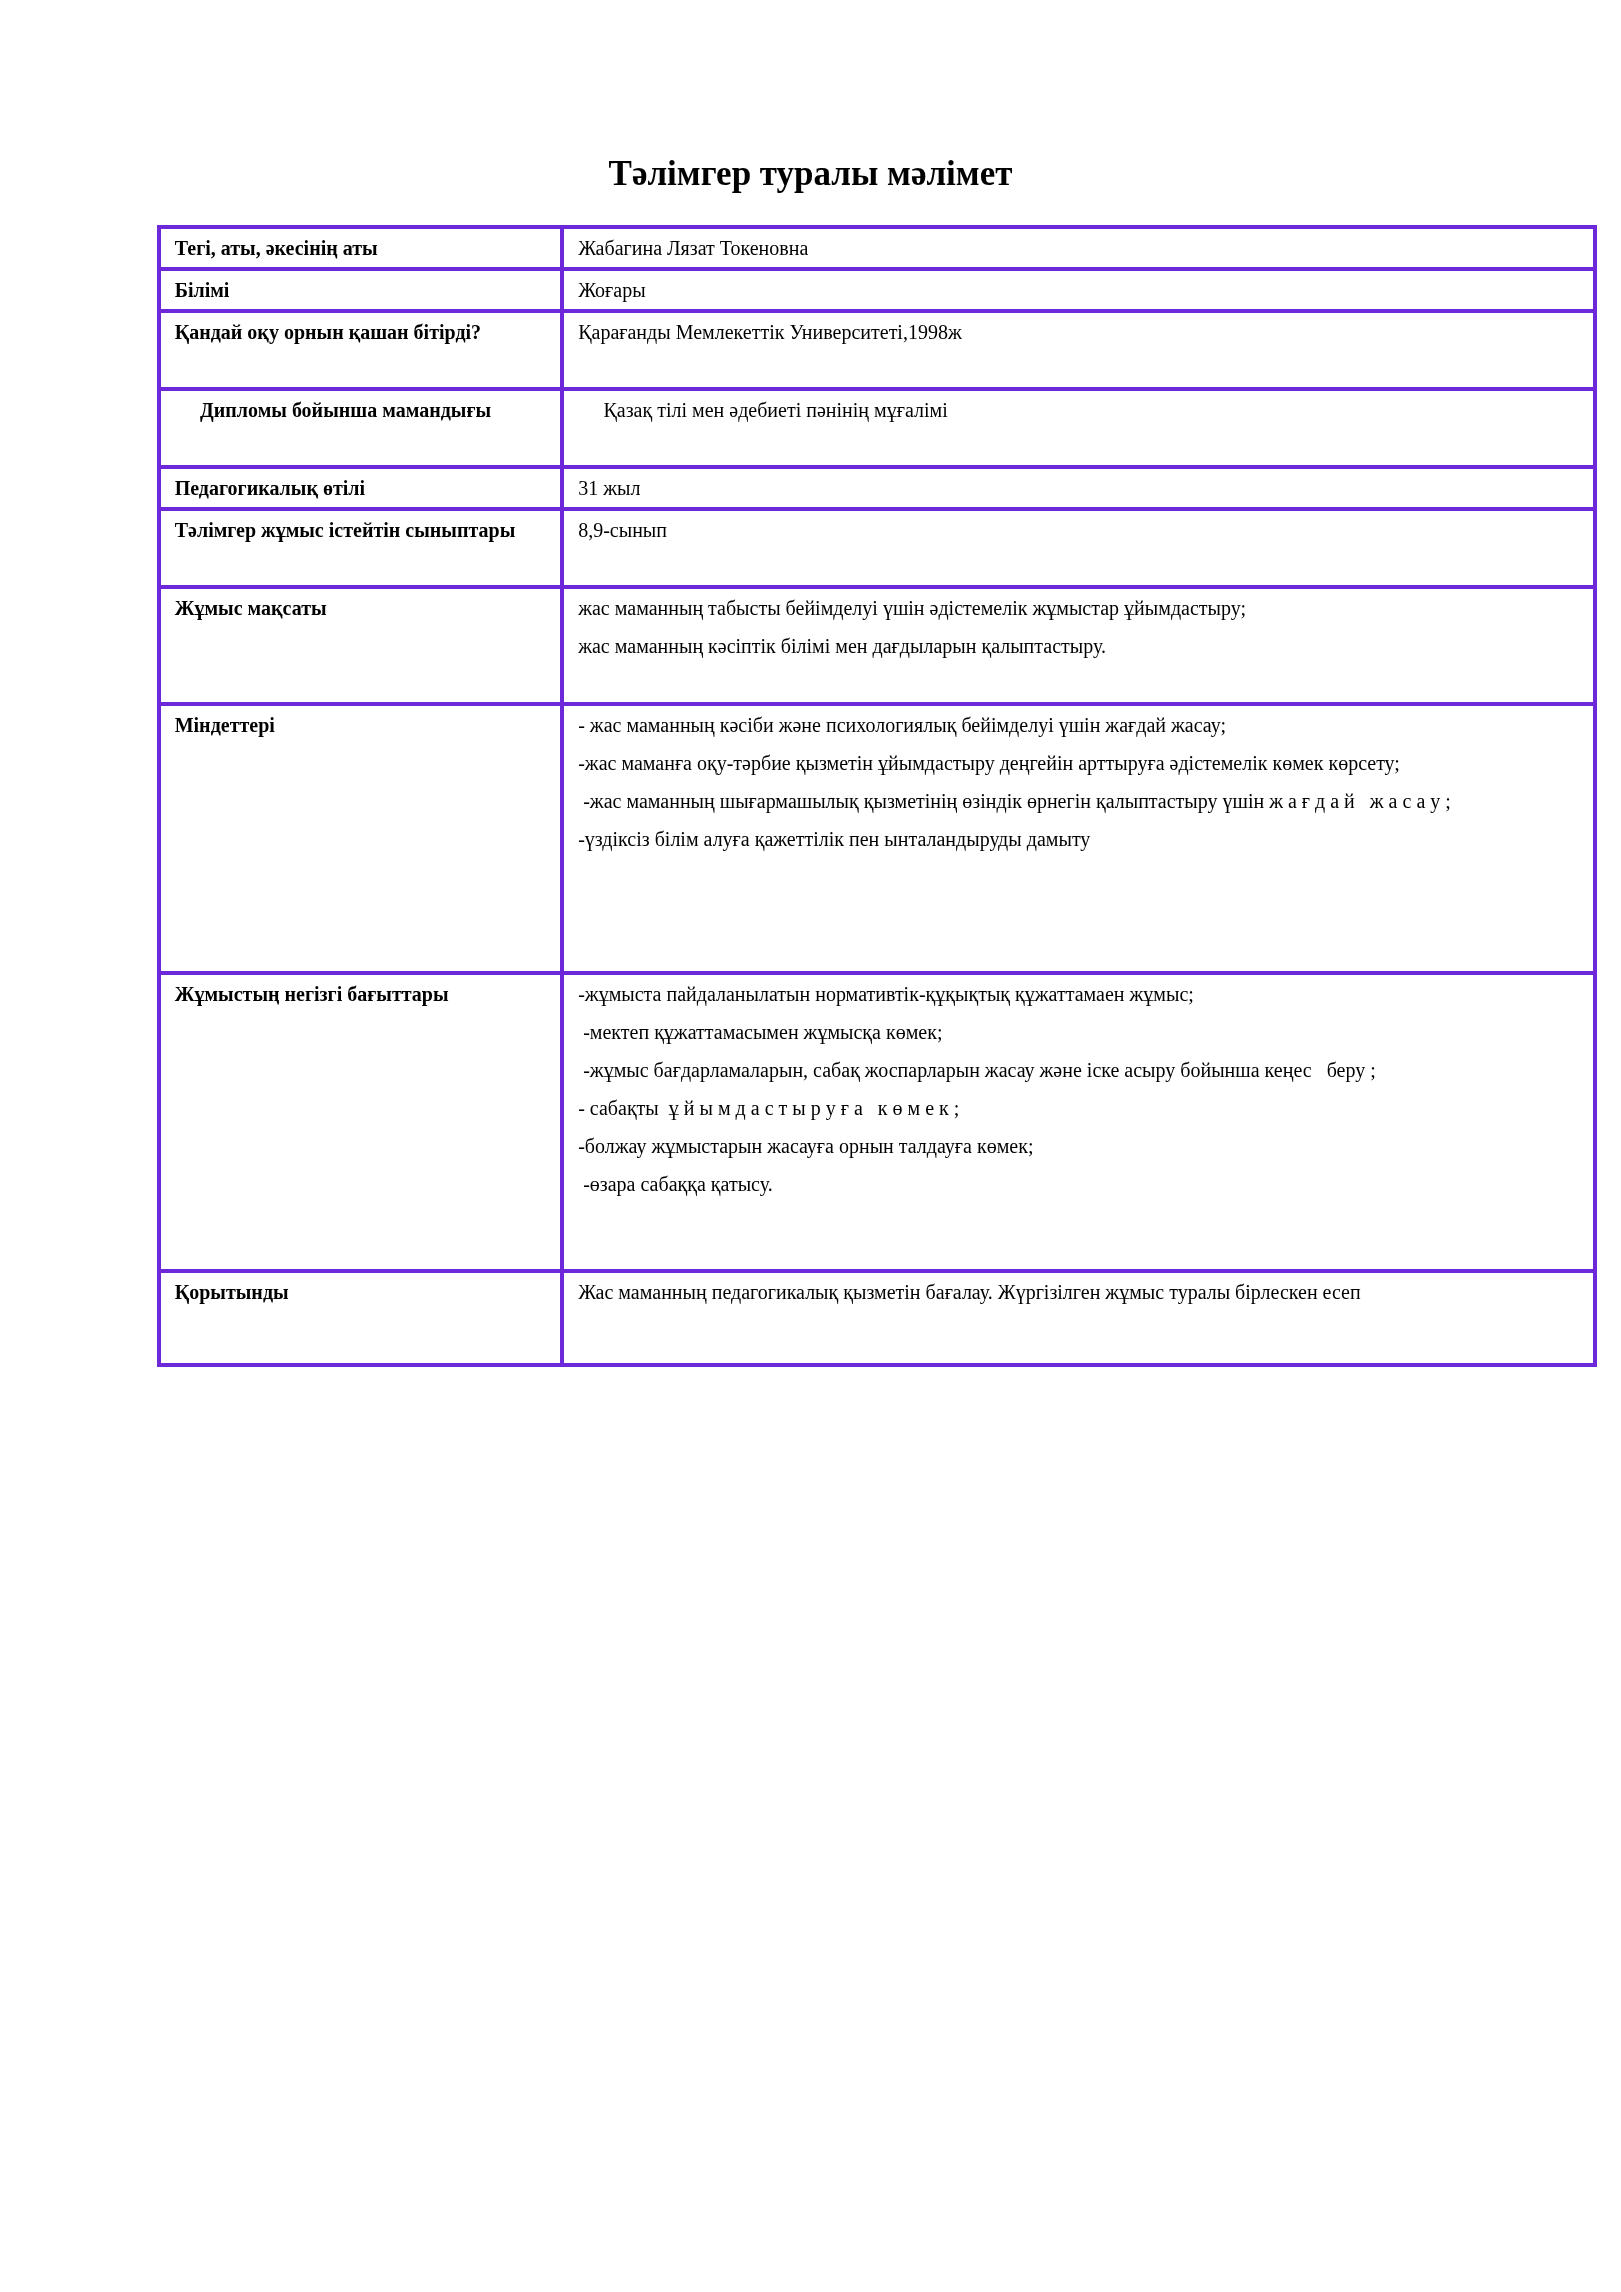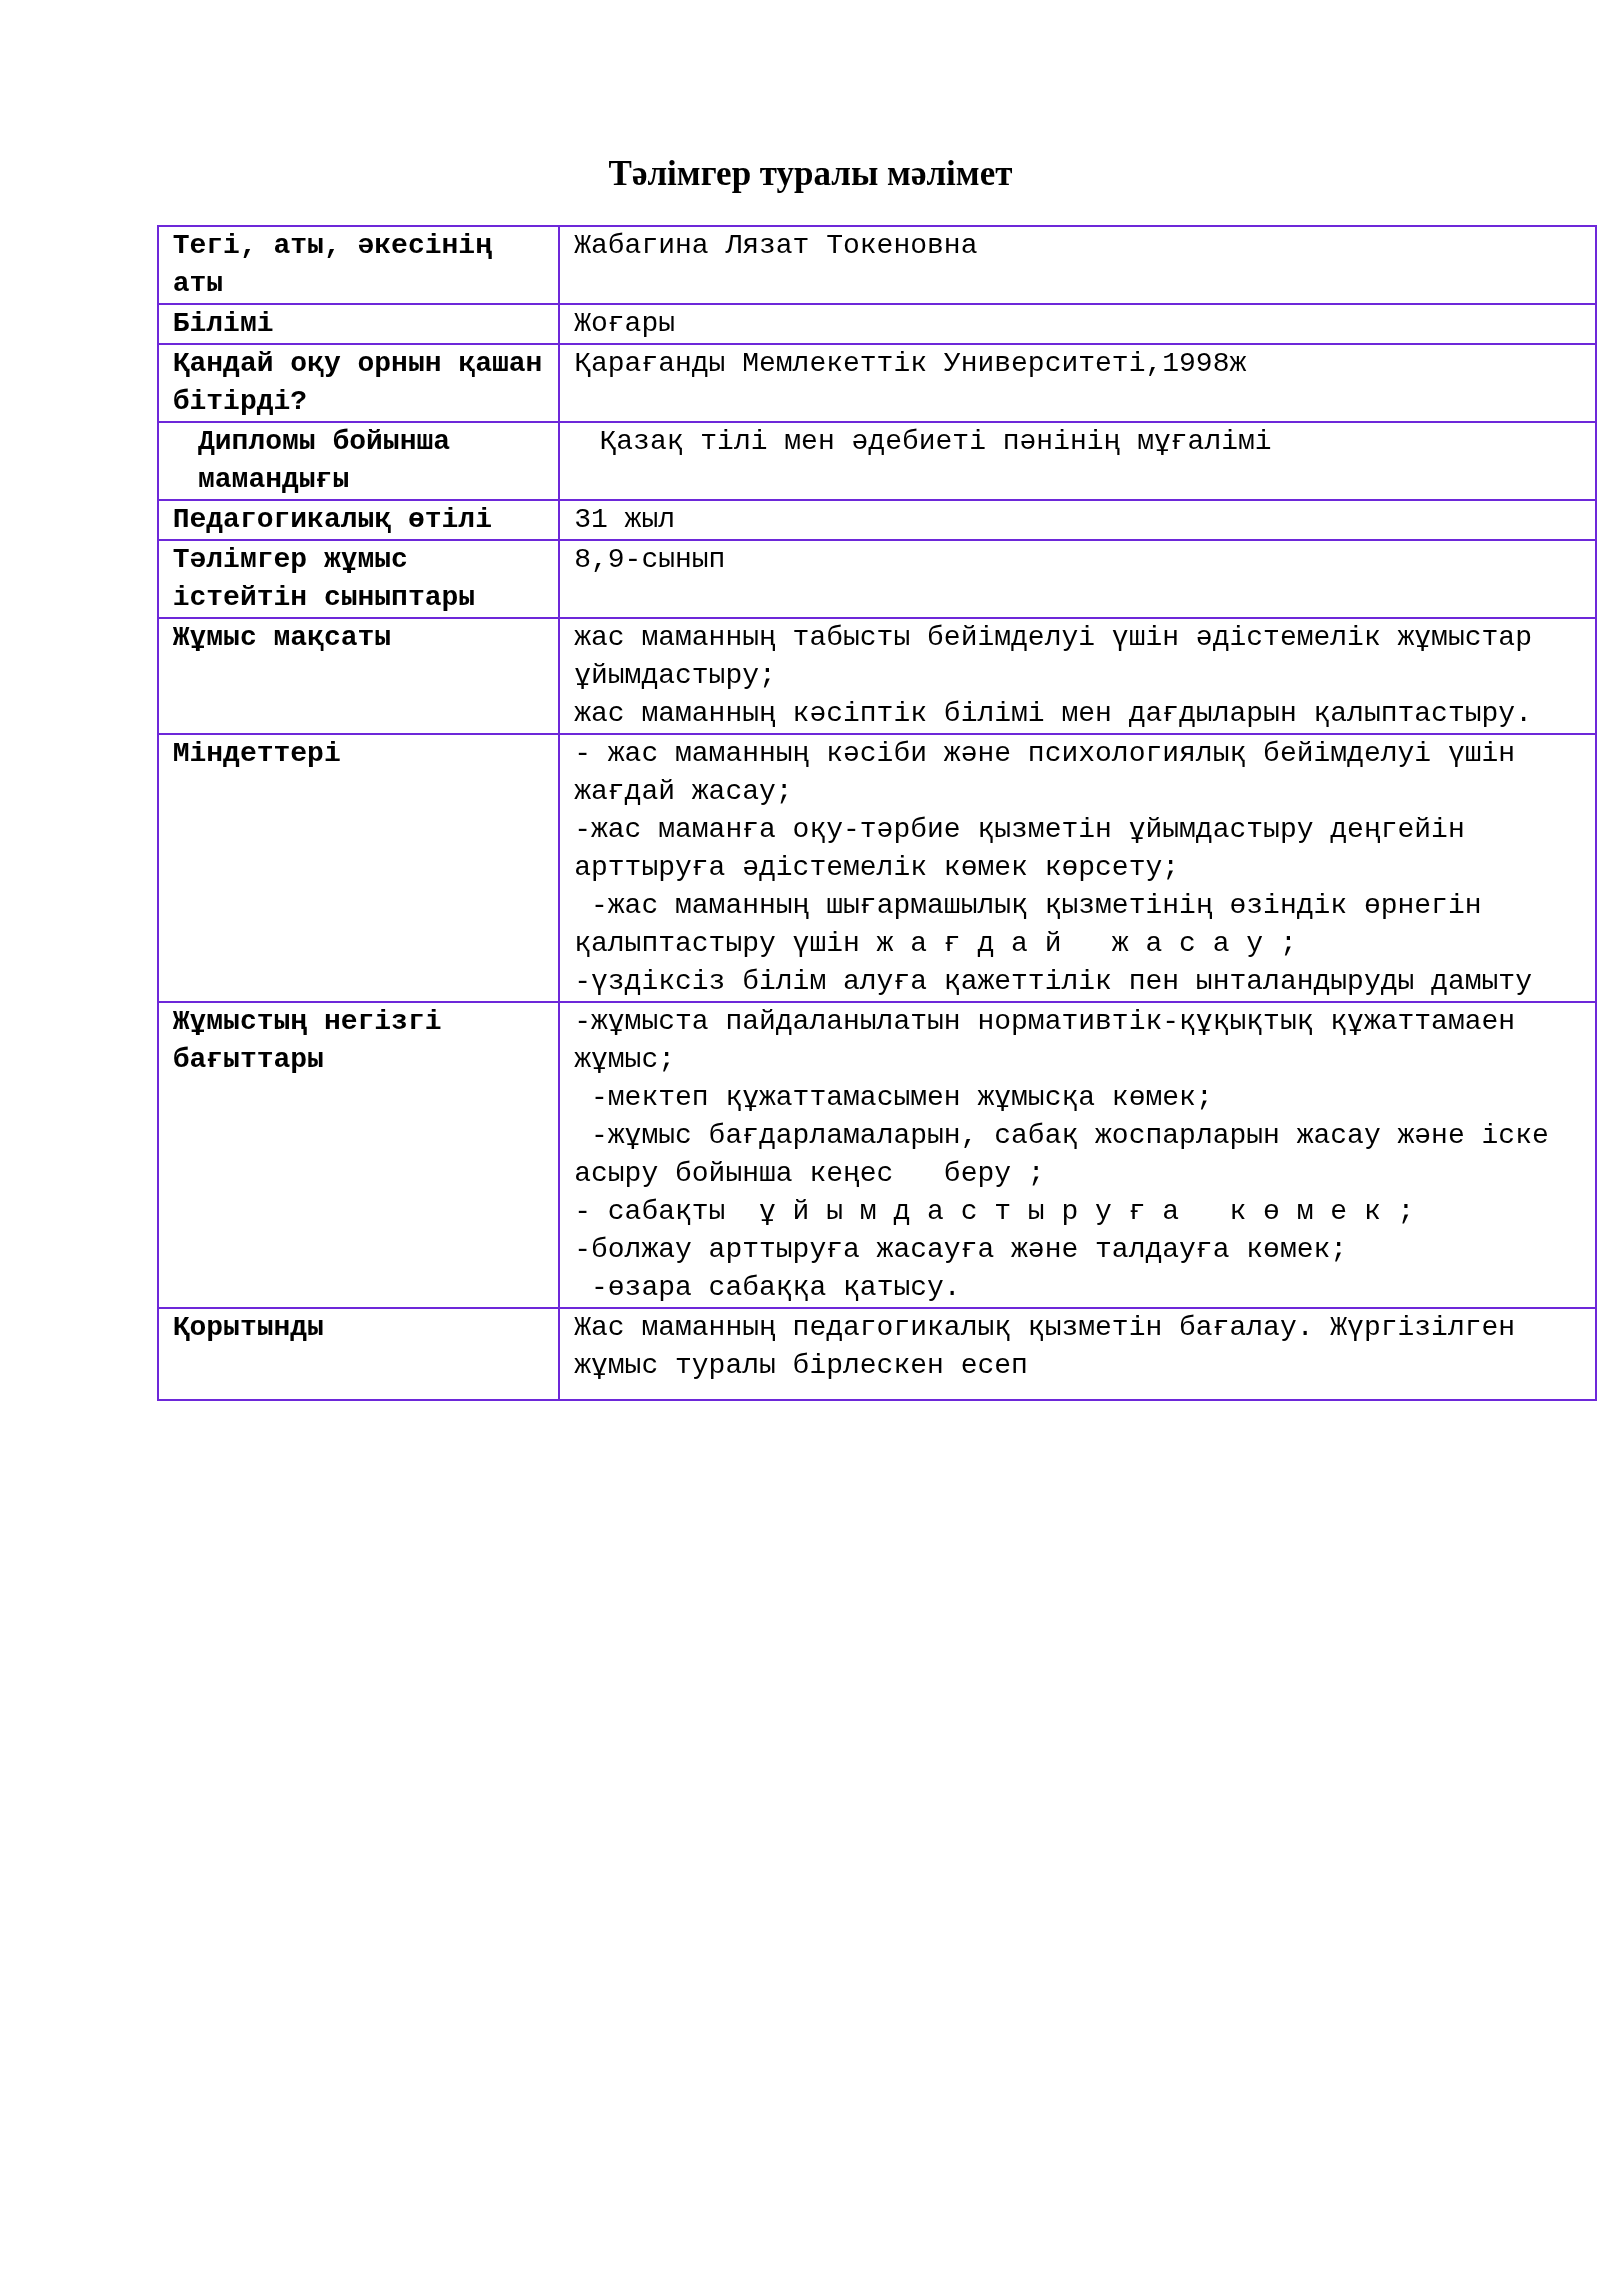--- a/index.html
+++ b/index.html
@@ -26,26 +26,25 @@
   }
   table.info-table {
     position: absolute;
     top: 225px;
     left: 157px;
     width: 1440px;
     border-collapse: collapse;
     table-layout: fixed;
   }
   table.info-table td {
-    border: 2px solid #6d28d9;
+    border: 4px solid #6d28d9;
     vertical-align: top;
     padding: 0 9.8px 0 13.7px;
-    font-size: 28px;
+    font-size: 20px;
     line-height: 38px;
-    font-family: Liberation Mono, monospace;
   }
   td.label-cell {
     width: 376px;
     font-weight: bold;
   }
   td.value-cell {
     font-weight: normal;
     padding-left: 13.7px;
   }
   .line {
@@ -124,21 +123,21 @@
         <span class="line">-үздіксіз білім алуға қажеттілік пен ынталандыруды дамыту</span>
       </td>
     </tr>
     <tr class="r-dirs">
       <td class="label-cell">Жұмыстың негізгі бағыттары</td>
       <td class="value-cell">
         <span class="line">-жұмыста пайдаланылатын нормативтік-құқықтық құжаттамаен жұмыс;</span>
         <span class="line"> -мектеп құжаттамасымен жұмысқа көмек;</span>
         <span class="line"> -жұмыс бағдарламаларын, сабақ жоспарларын жасау және іске асыру бойынша кеңес   беру ;</span>
         <span class="line">- сабақты  ұ й ы м д а с т ы р у ғ а   к ө м е к ;</span>
-        <span class="line">-болжау арттыруға жасауға және талдауға көмек;</span>
+        <span class="line">-болжау жұмыстарын жасауға орнын талдауға көмек;</span>
         <span class="line"> -өзара сабаққа қатысу.</span>
       </td>
     </tr>
     <tr class="r-result">
       <td class="label-cell">Қорытынды</td>
       <td class="value-cell">
         <span class="line">Жас маманның педагогикалық қызметін бағалау. Жүргізілген жұмыс туралы бірлескен есеп</span>
       </td>
     </tr>
   </tbody>

